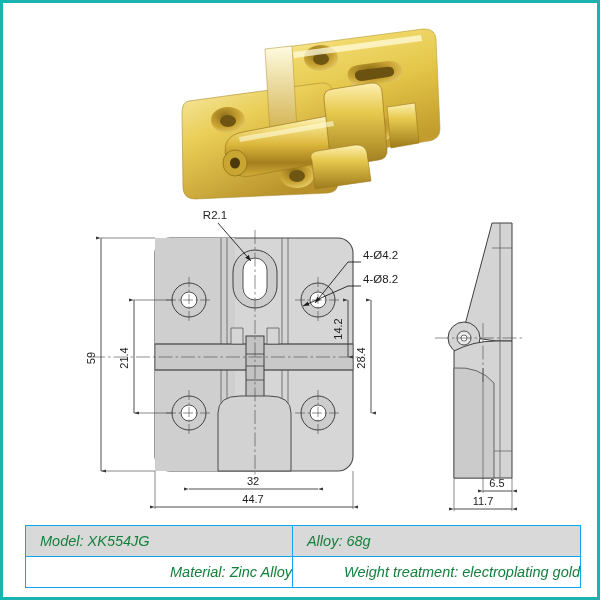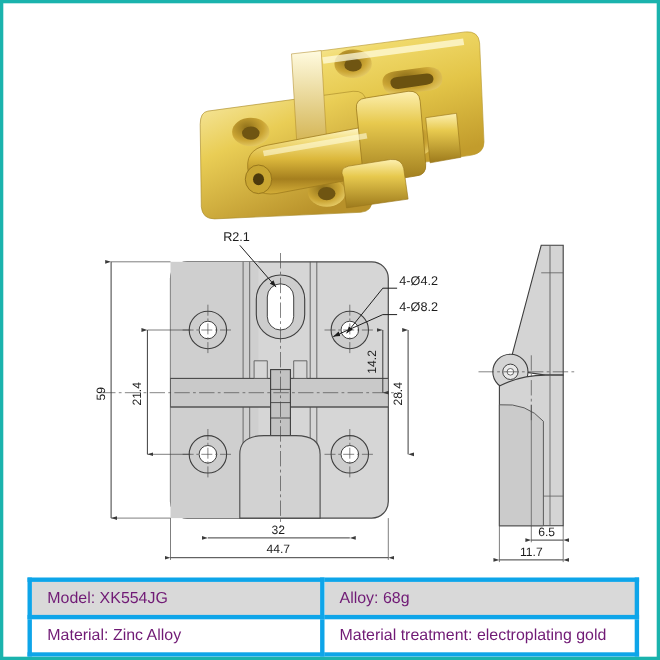--- a/index.html
+++ b/index.html
@@ -42,30 +42,31 @@
   .spec-table {
     position: absolute;
     left: 22px;
     top: 522px;
     width: 556px;
     border: 1px solid #6f6f6f;
     border-collapse: collapse;
     table-layout: fixed;
   }
   .spec-table td {
-    border: 4px solid #0ea5e9;
+    border: 1px solid #0ea5e9;
     height: 30px;
     padding: 0 0 0 14px;
     font-size: 14.5px;
-    color: #701a75;
+    color: #15803d;
     white-space: nowrap;
     overflow: hidden;
+    font-style: italic;
   }
   .spec-table tr.row-head td { background: #d9d9d9; }
-  .spec-table tr.row-body td { background: #ffffff; }
+  .spec-table tr.row-body td { background: #ffffff; text-align: right; }
   .col-a { width: 48%; }
   .col-b { width: 52%; }
 </style>
 </head>
 <body>
 
 <div class="page">
 
   <div class="photo-area">
     <svg class="photo-svg" width="600" height="210" viewBox="0 0 600 210">
@@ -315,18 +316,18 @@
   </div>
 
   <table class="spec-table">
     <tbody>
       <tr class="row-head">
         <td class="col-a">Model: XK554JG</td>
         <td class="col-b">Alloy: 68g</td>
       </tr>
       <tr class="row-body">
         <td class="col-a">Material: Zinc Alloy</td>
-        <td class="col-b">Material treatment: electroplating gold</td>
+        <td class="col-b">Weight treatment: electroplating gold</td>
       </tr>
     </tbody>
   </table>
 
 </div>
 
 </body></html>

